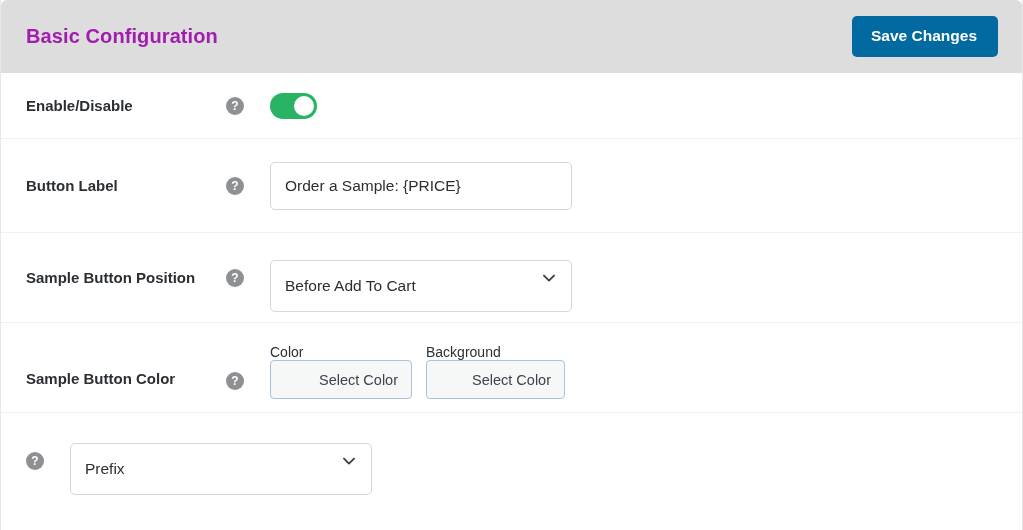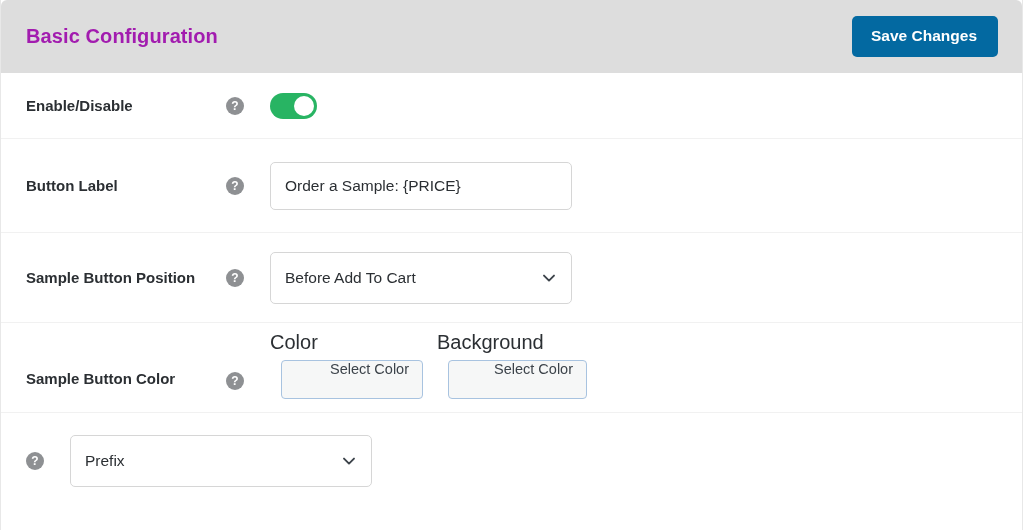--- a/index.html
+++ b/index.html
@@ -158,20 +158,21 @@
     box-sizing: border-box;
     border: 1px solid #d6d6d6;
     border-radius: 5px;
     background: #ffffff;
     display: flex;
     align-items: center;
     padding: 0 14px;
     font-size: 15.5px;
     color: #2b2f33;
     cursor: pointer;
+    margin-top: 8px;
   }
   .chevron {
     position: absolute;
     right: 16px;
     top: 50%;
     transform: translateY(-50%);
     width: 14px;
     height: 14px;
     pointer-events: none;
   }
@@ -179,35 +180,34 @@
 
   
   .color-group {
     display: flex;
     align-items: flex-end;
     gap: 14px;
     padding-bottom: 13px;
   }
   .color-field { display: flex; flex-direction: column; }
   .color-cap {
-    font-size: 20px;
+    font-size: 14px;
     color: #2b2f33;
-    margin-bottom: 7px;
+    margin-bottom: 0;
     line-height: 1.1;
   }
   .color-button {
     display: flex;
-    align-items: flex-start;
+    align-items: center;
     height: 37px;
     border: 1px solid #a8c3e0;
     border-radius: 4px;
     background: #f6f7f7;
     overflow: hidden;
     cursor: pointer;
-    margin-left: 11px;
   }
   .color-swatch {
     width: 36px;
     background: #f6f7f7;
     border-right: 1px solid #d9dcdf;
   }
   .color-label {
     display: flex;
     align-items: center;
     padding: 0 13px;

